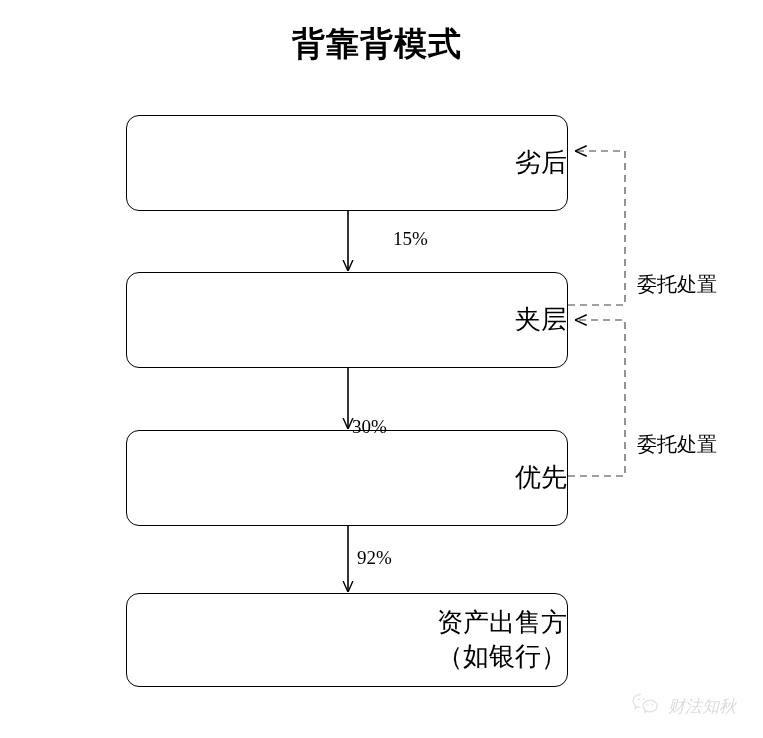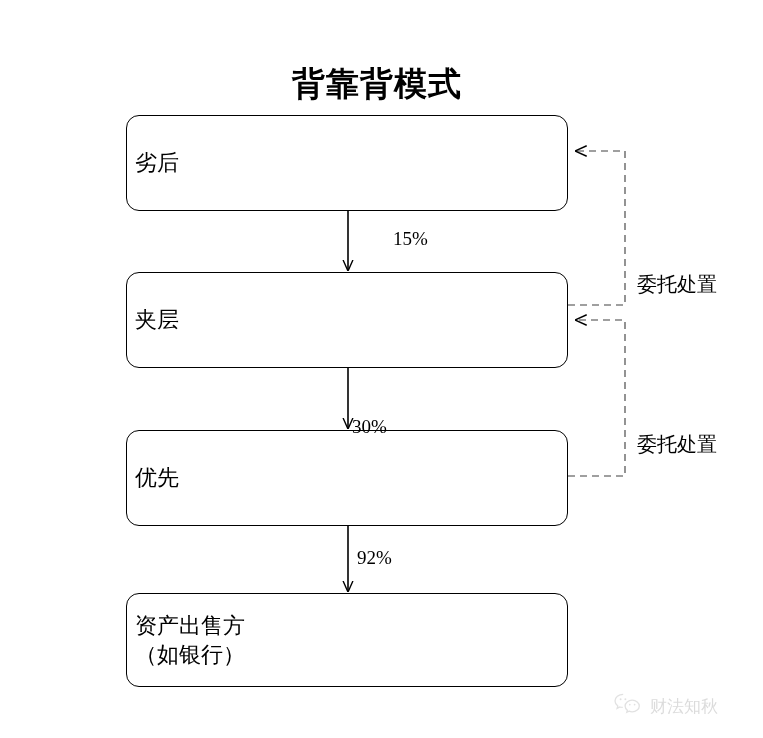--- a/index.html
+++ b/index.html
@@ -28,37 +28,35 @@
     position: absolute;
     left: 0;
     top: 22px;
     width: 754px;
     text-align: center;
     font-family: "DejaVu Sans", "Liberation Sans", sans-serif;
     font-weight: bold;
     font-size: 33px;
     letter-spacing: 1px;
     color: #000000;
-    margin-top: 40px;
   }
   .node {
     position: absolute;
     box-sizing: border-box;
     border: 1.6px solid #000000;
     border-radius: 13px;
     background: #ffffff;
     display: flex;
     align-items: center;
-    justify-content: flex-start;
+    justify-content: flex-end;
     text-align: center;
     color: #000000;
-    font-size: 22px;
+    font-size: 26px;
     line-height: 1.32;
     font-family: "Liberation Serif", "DejaVu Serif", serif;
-    padding-left: 8px;
   }
   .node-label { white-space: pre-line; }
   .edge-label {
     position: absolute;
     color: #000000;
     font-size: 19px;
     font-family: "Liberation Serif", "DejaVu Serif", serif;
     white-space: nowrap;
   }
   .side-label {
@@ -126,21 +124,21 @@
 （如银行）</span>
   </div>
 
   <div class="edge-label" style="left:357px; top:228px;margin-left:36px;">15%</div>
   <div class="edge-label" style="left:352px; top:384px;margin-top:32px;">30%</div>
   <div class="edge-label" style="left:357px; top:547px;">92%</div>
 
   <div class="side-label" style="left:637px; top:223px;">委托处置</div>
   <div class="side-label" style="left:637px; top:383px;">委托处置</div>
 
-  <div class="watermark" style="left:613px; top:692px;">
+  <div class="watermark" style="left:631px; top:692px;font-style:italic;">
     <span>
       <svg width="30" height="24" viewBox="0 0 30 24" xmlns="http://www.w3.org/2000/svg">
         <g fill="none" stroke="#c4c4c4" stroke-width="1.3">
           <path d="M10.2 2.3C5.6 2.3 2 5.3 2 9c0 2 1.1 3.8 2.8 5l-0.7 2.4 2.7-1.4c0.9 0.3 1.9 0.4 2.9 0.4"></path>
           <path d="M19.2 19.8c3.9 0 7.1-2.6 7.1-5.8s-3.2-5.8-7.1-5.8-7.1 2.6-7.1 5.8c0 1.7 0.9 3.2 2.3 4.3l-0.6 2 2.3-1.1c1 0.4 2 0.6 3.1 0.6z"></path>
         </g>
         <g fill="#c4c4c4">
           <circle cx="7.6" cy="7.2" r="0.95"></circle>
           <circle cx="12.4" cy="7.2" r="0.95"></circle>
           <circle cx="16.8" cy="12.6" r="0.85"></circle>

